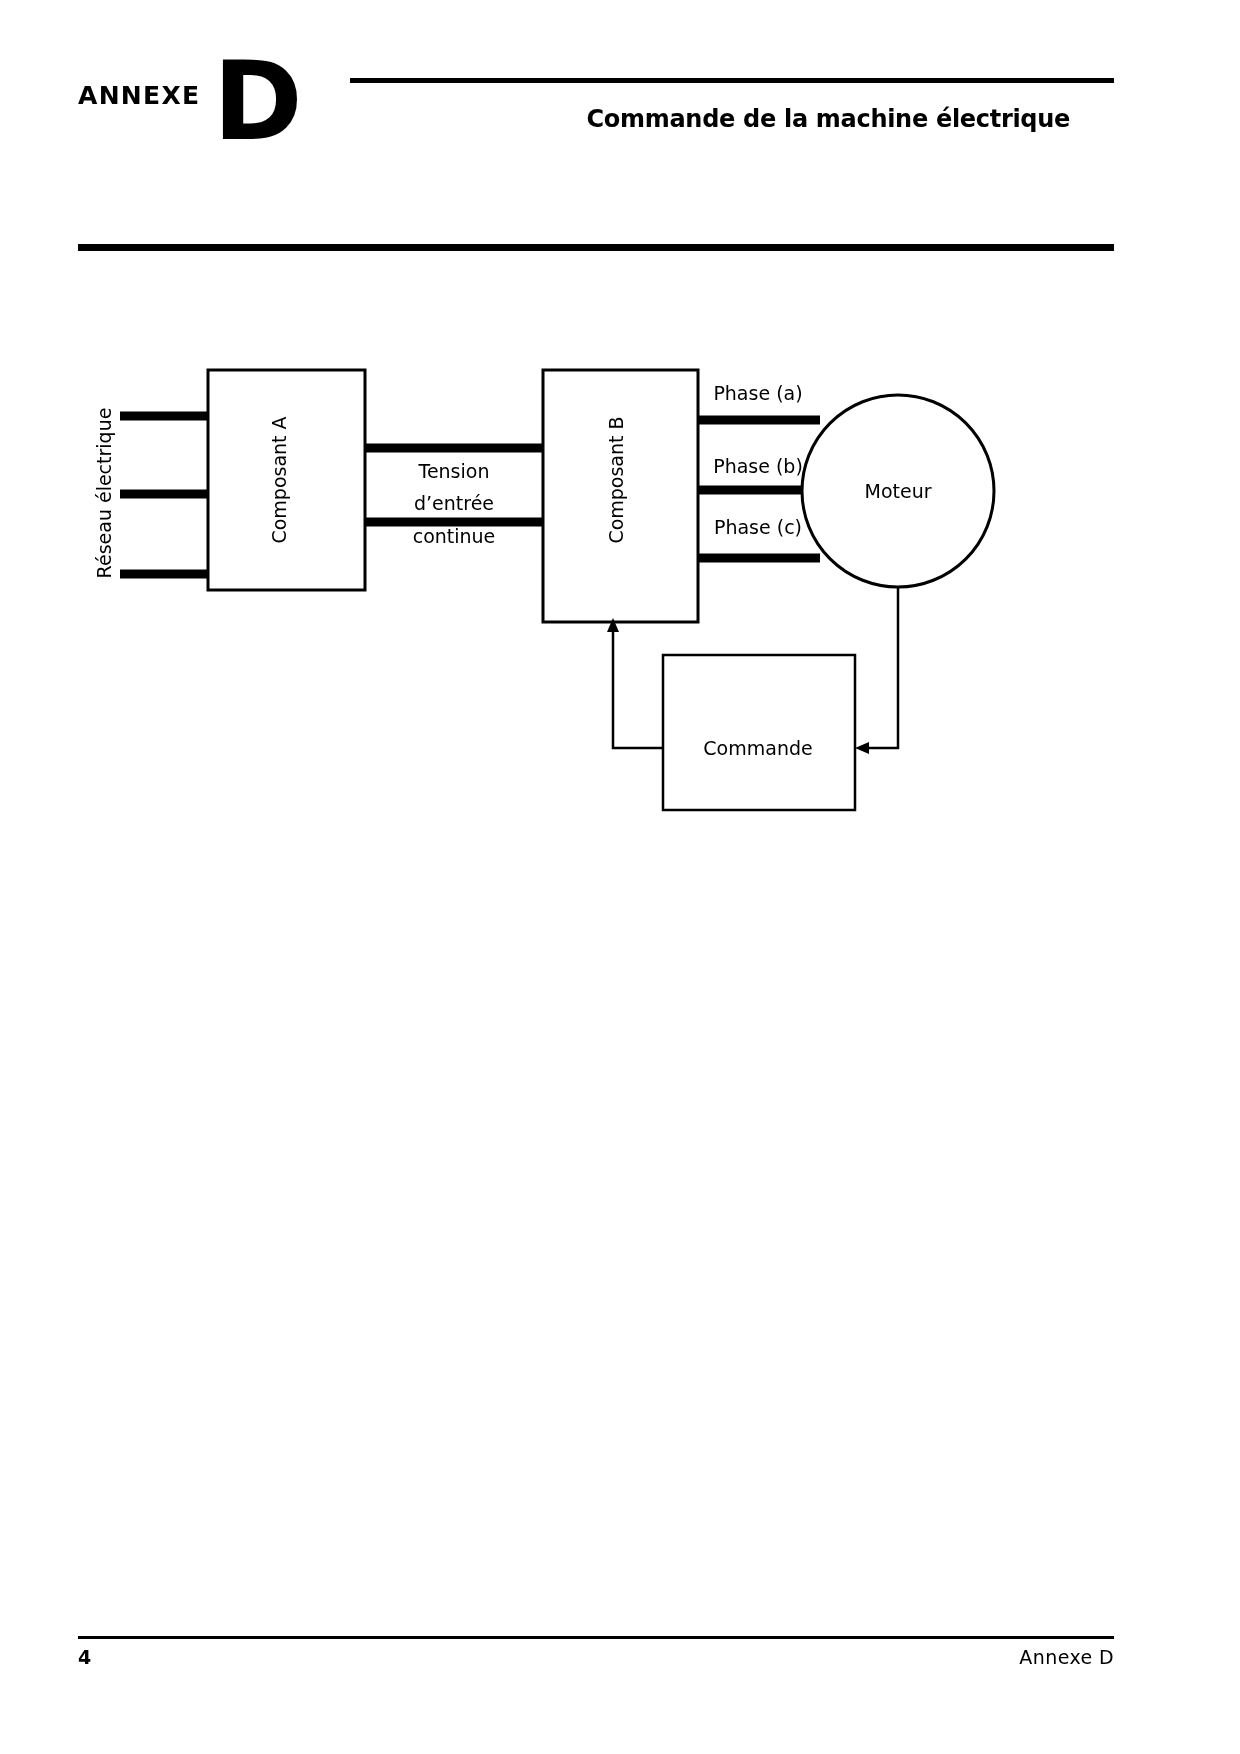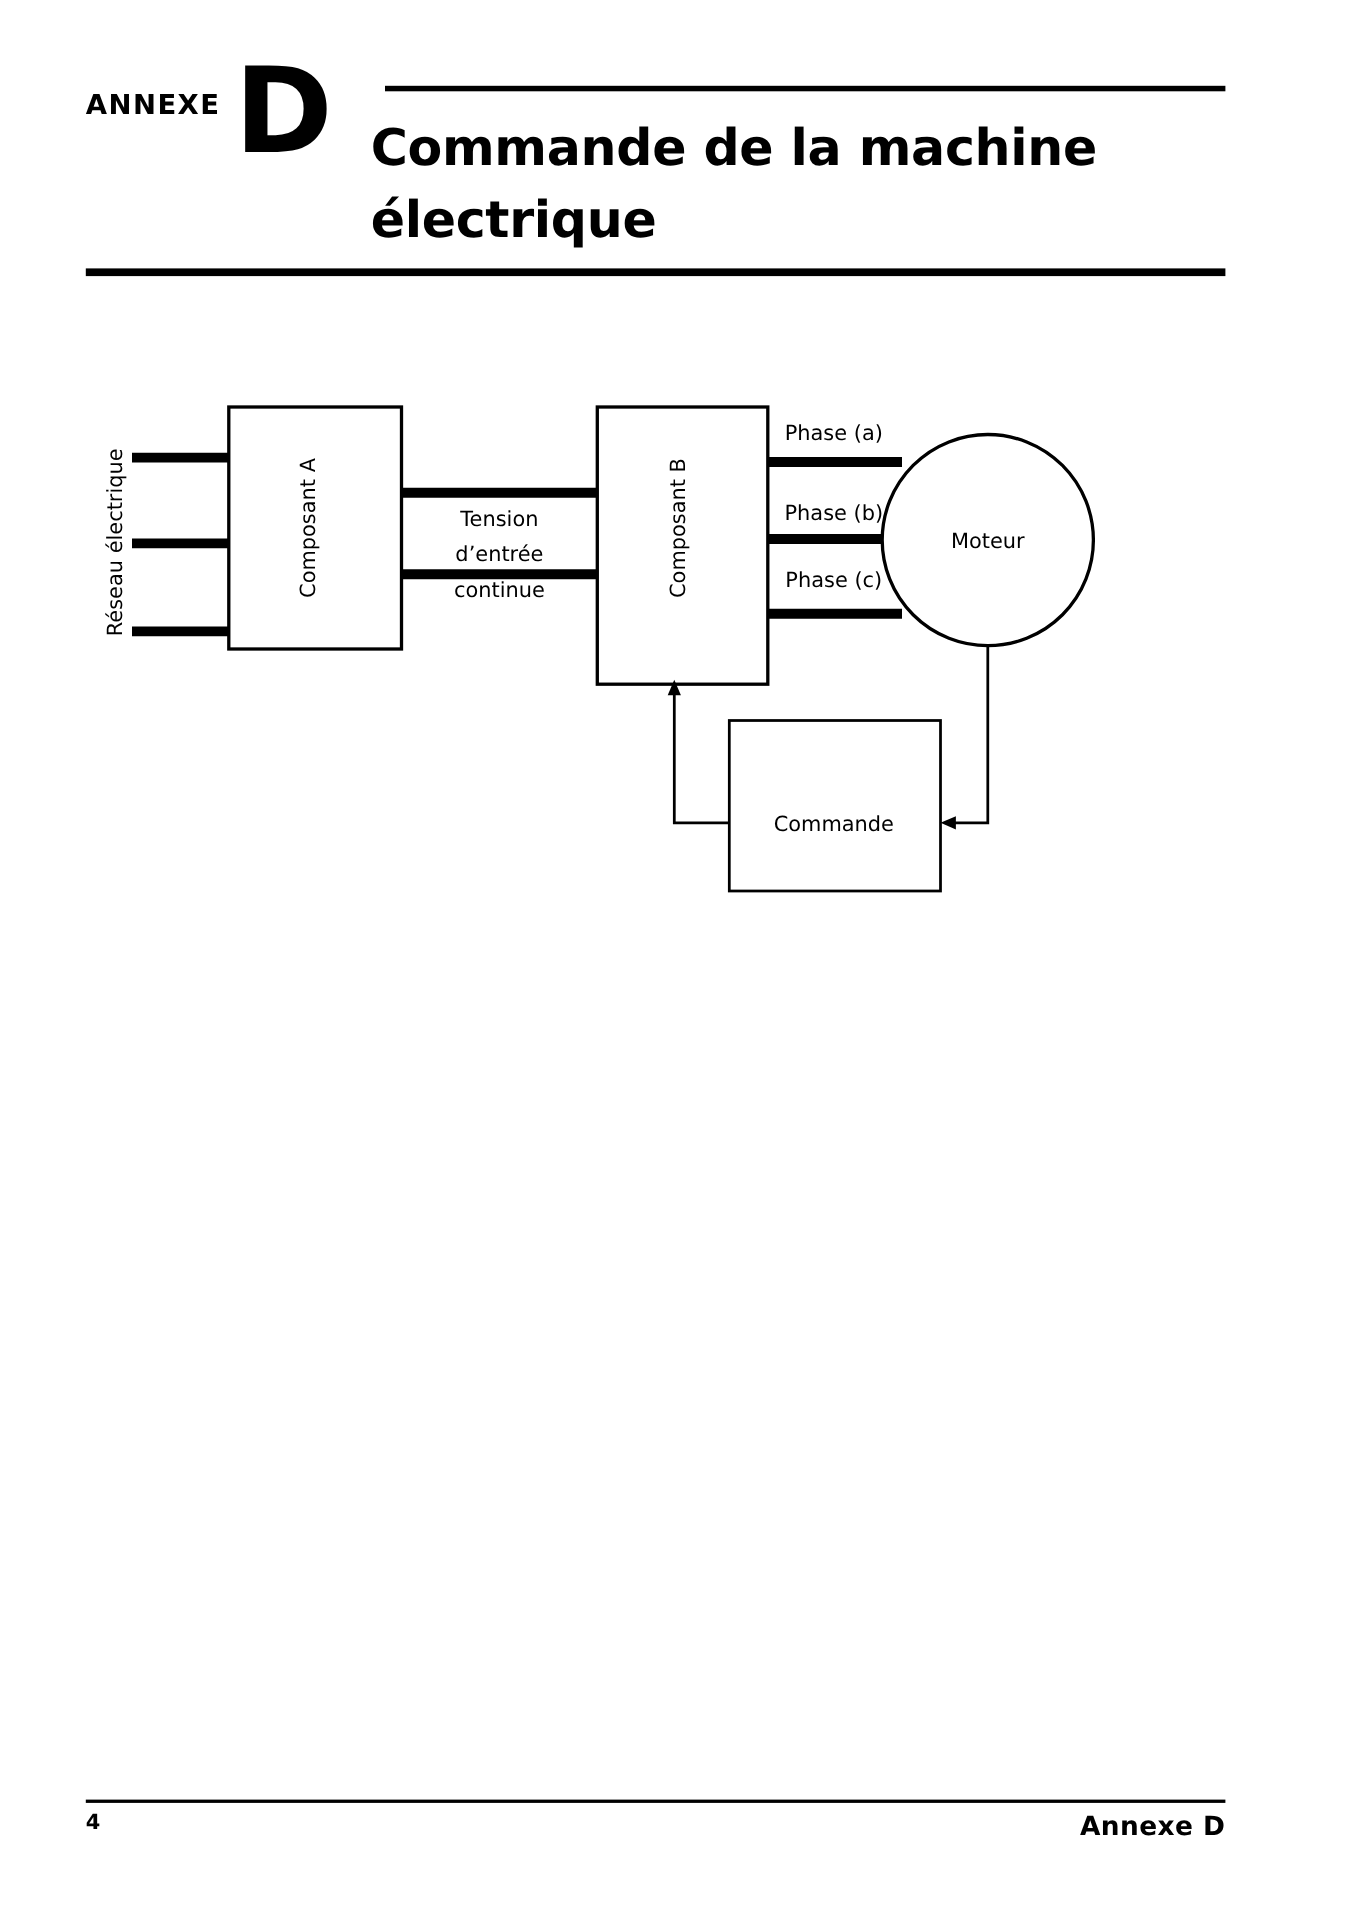--- a/index.html
+++ b/index.html
@@ -49,28 +49,29 @@
   .rule-top {
     position: absolute;
     left: 272px;
     top: 18px;
     width: 764px;
     height: 5px;
     background: #000;
   }
   .header-title {
     position: absolute;
-    left: 259px;
+    left: 272px;
     top: 42px;
     width: 720px;
-    font-size: 46px;
+    font-size: 24px;
     font-weight: bold;
     line-height: 1.42;
     letter-spacing: -0.3px;
     font-family: "DejaVu Sans", sans-serif;
+    text-align: right;
   }
   .rule-bottom {
     position: absolute;
     left: 0px;
     top: 184px;
     width: 1036px;
     height: 7px;
     background: #000;
   }
 
@@ -114,22 +115,22 @@
     position: absolute;
     left: 78px;
     top: 1646px;
     font-size: 19px;
     font-weight: bold;
   }
   .footer-right {
     position: absolute;
     right: 126px;
     top: 1646px;
-    font-size: 24px;
-    font-weight: bold;
+    font-size: 19px;
+    font-weight: normal;
     letter-spacing: 0.4px;
   }
 
   .diag-text {
     font-family: "DejaVu Sans", sans-serif;
     font-size: 19px;
     fill: #000;
   }
 </style>
 </head>

